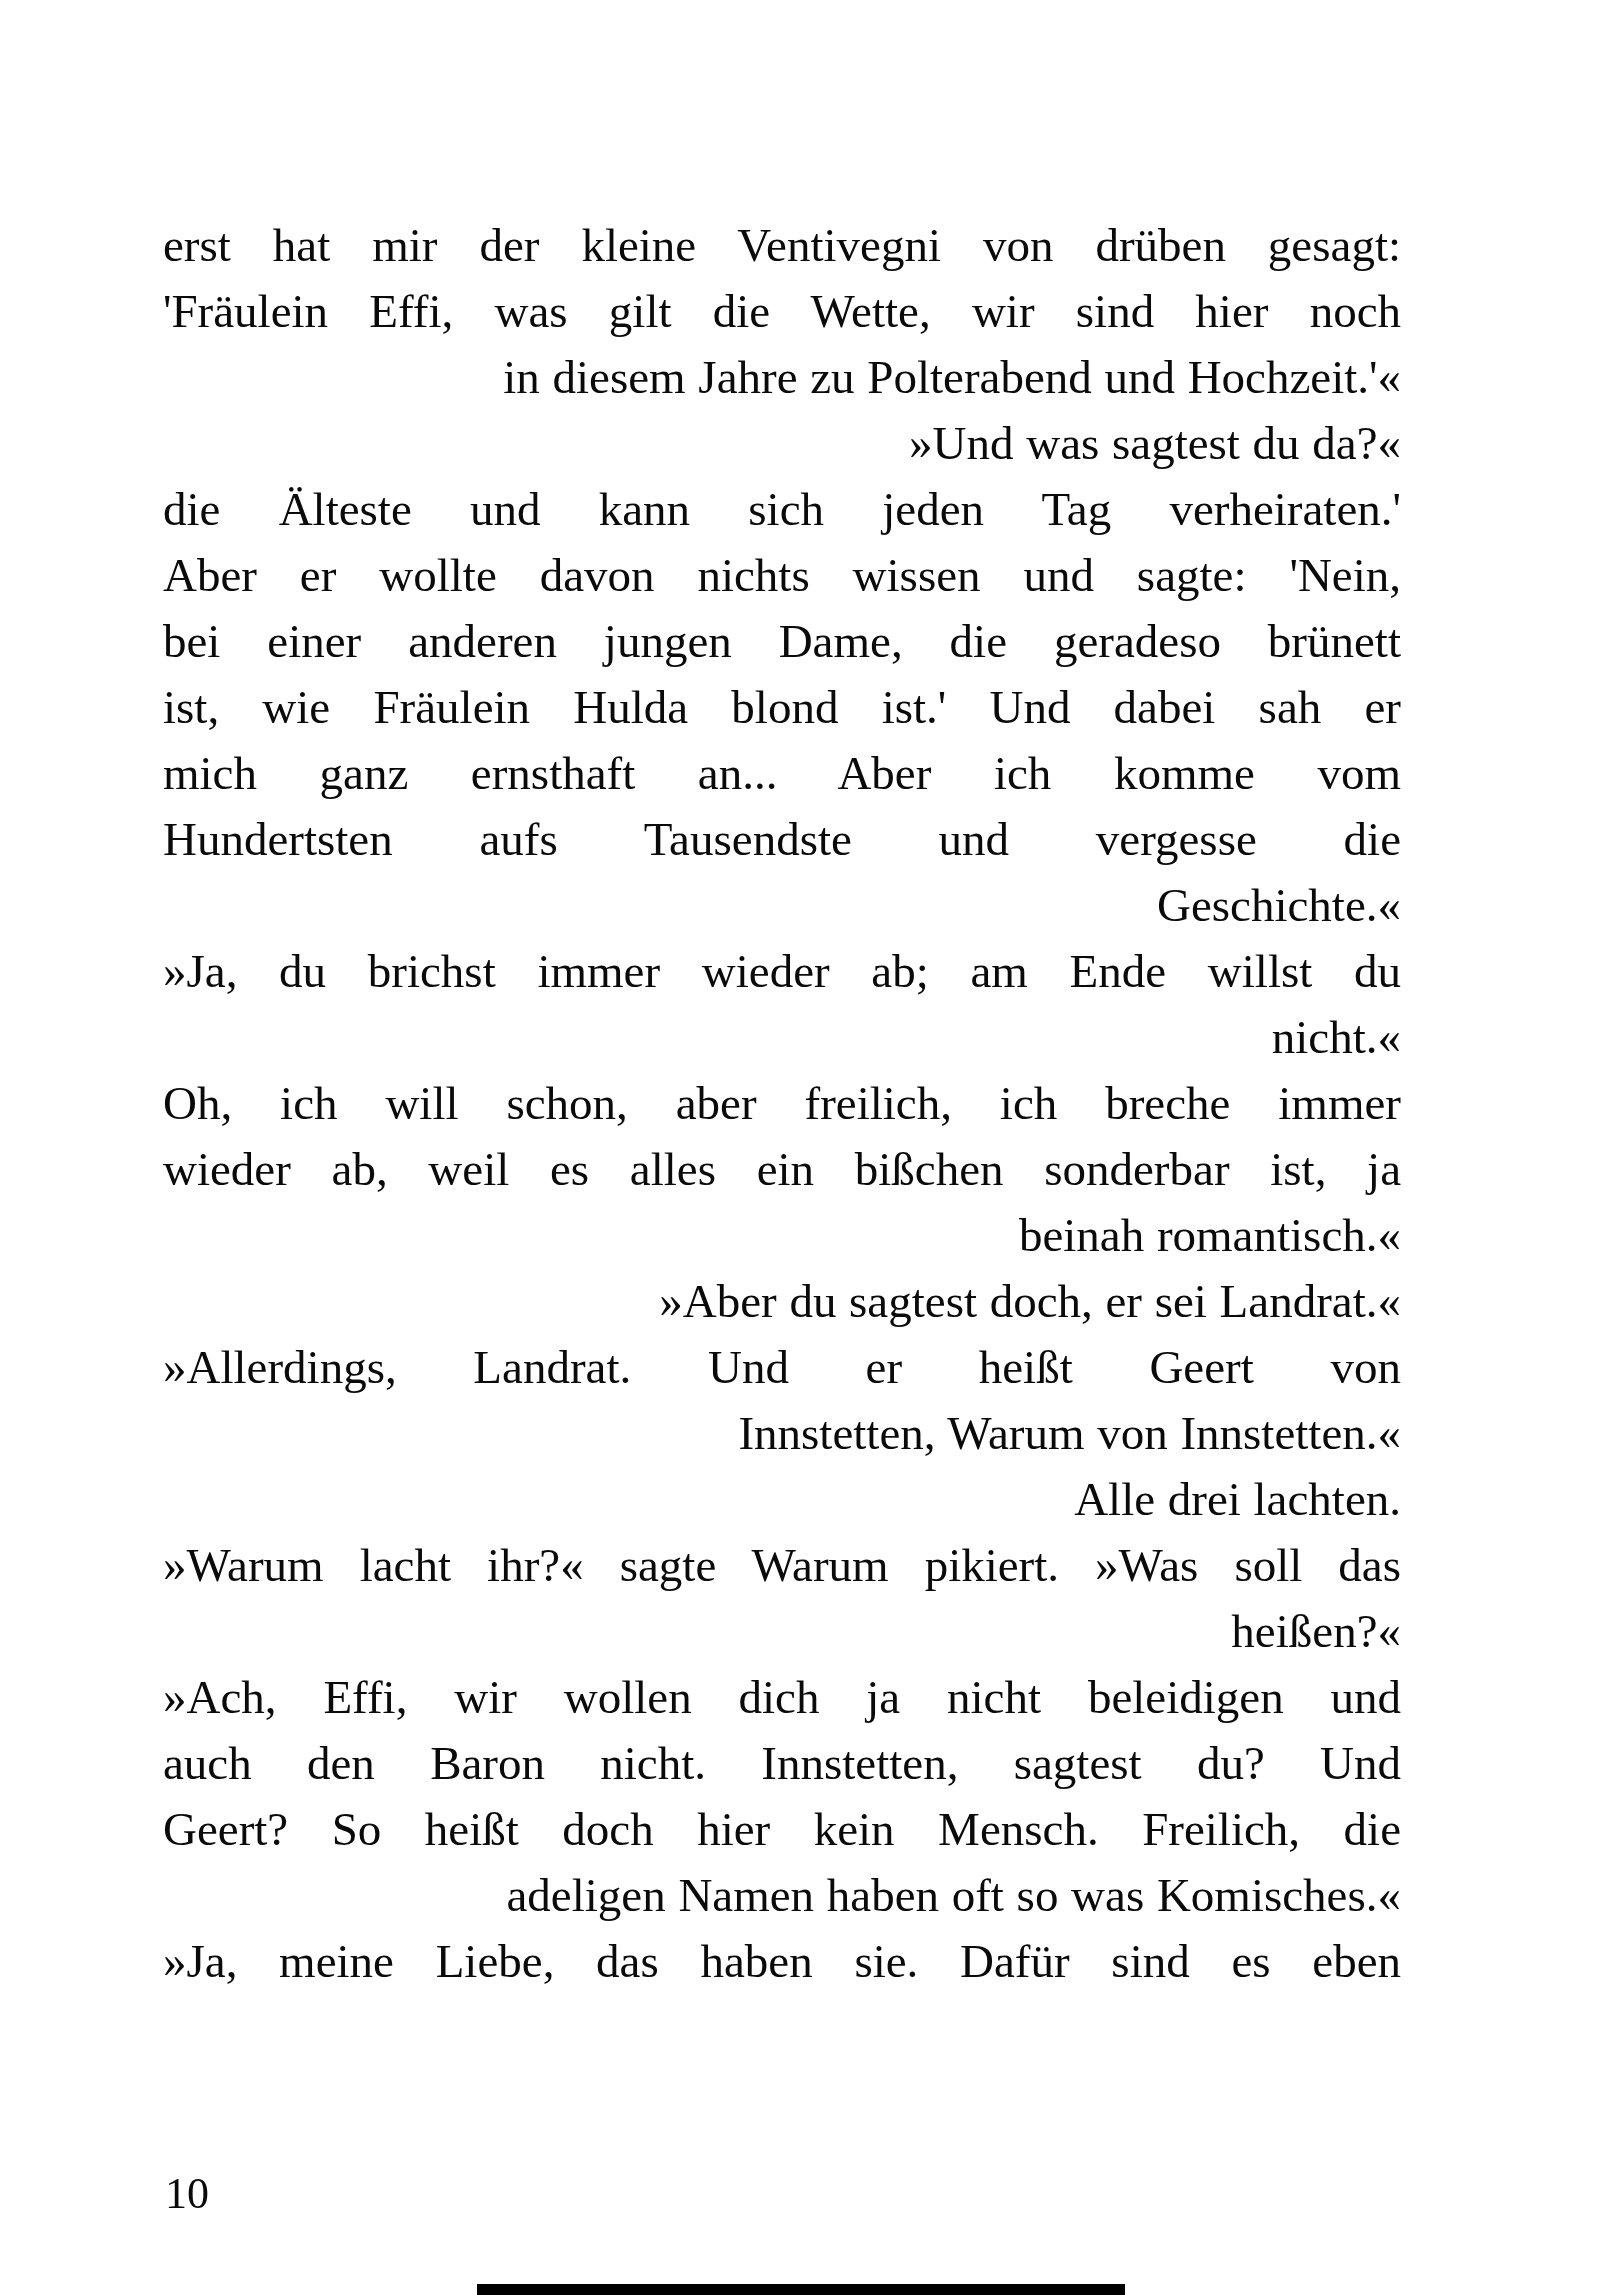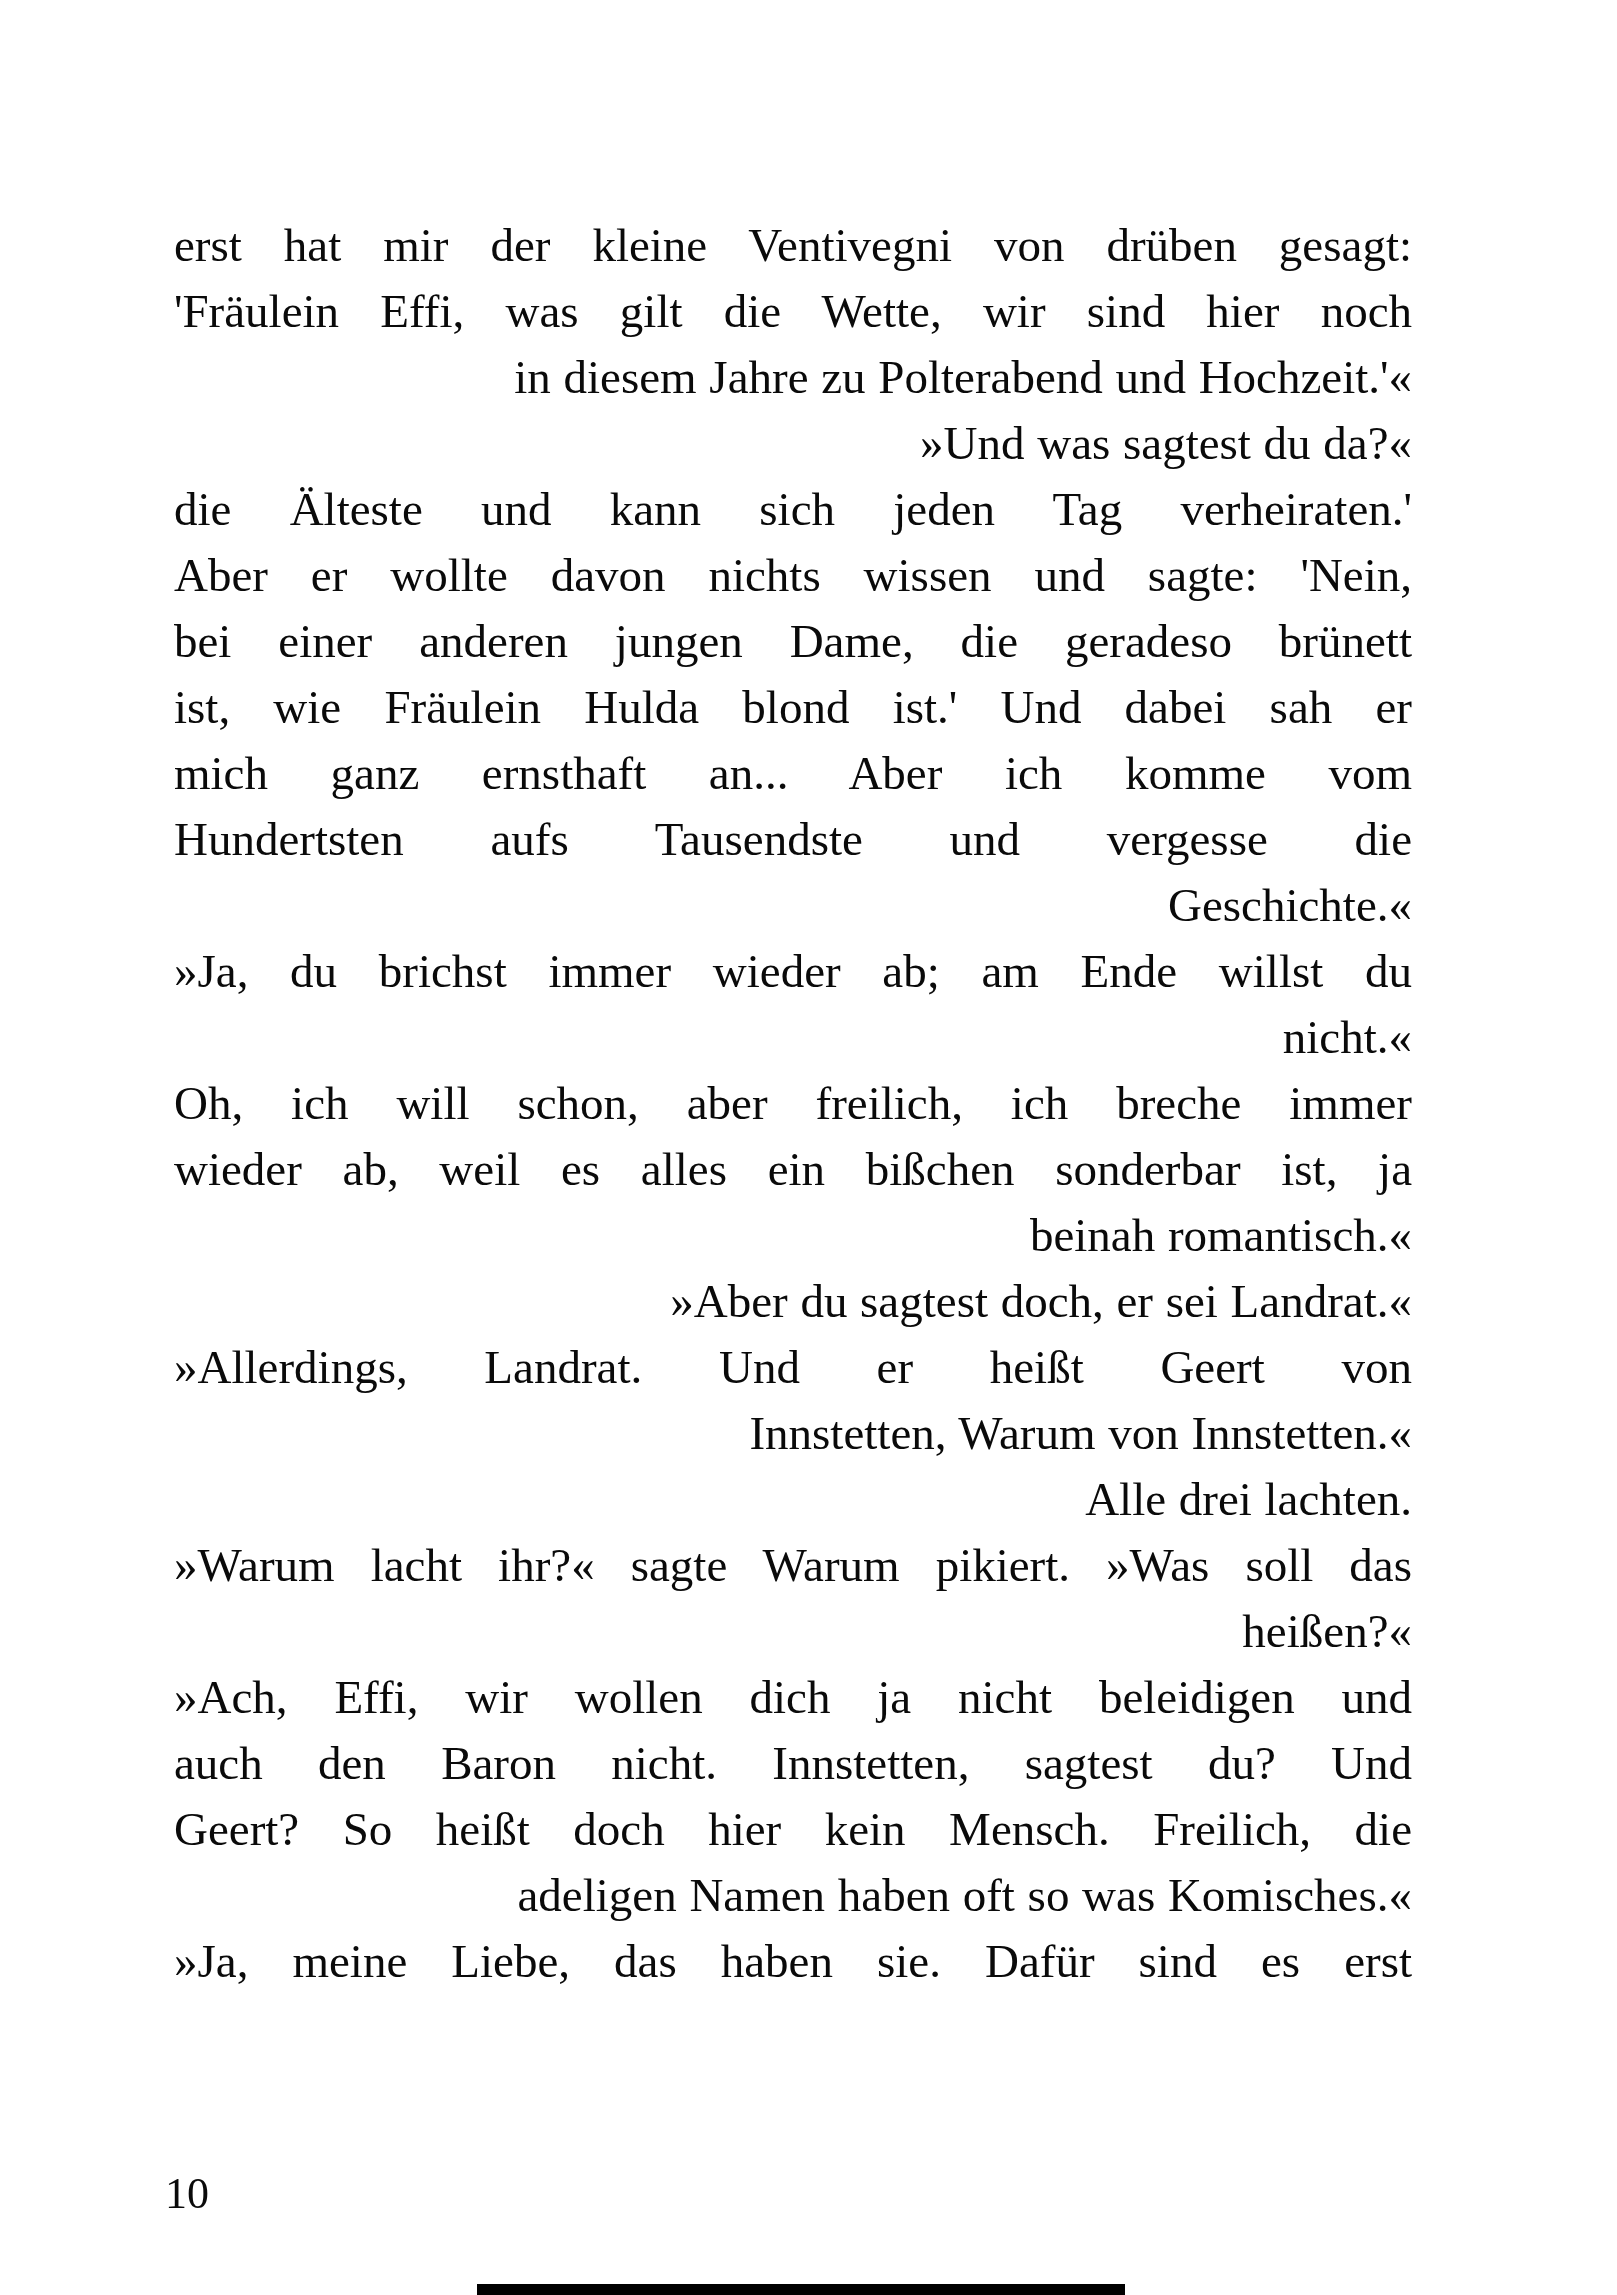--- a/index.html
+++ b/index.html
@@ -10,21 +10,21 @@
     width: 1618px;
     height: 2295px;
     background: #ffffff;
     position: relative;
     overflow: hidden;
     font-family: "Liberation Serif", "DejaVu Serif", serif;
     color: #0a0a0a;
   }
   .text-block {
     position: absolute;
-    left: 174px;
+    left: 163px;
     top: 212px;
     width: 1238px;
     font-size: 47px;
     line-height: 66px;
   }
   .line {
     width: 100%;
     word-spacing: 0.02em;
   }
   .line.j {
@@ -75,19 +75,19 @@
   <div class="line l">»Aber du sagtest doch, er sei Landrat.«</div>
   <div class="line j">»Allerdings, Landrat. Und er heißt Geert von</div>
   <div class="line l">Innstetten, Warum von Innstetten.«</div>
   <div class="line l">Alle drei lachten.</div>
   <div class="line j">»Warum lacht ihr?« sagte Warum pikiert. »Was soll das</div>
   <div class="line l">heißen?«</div>
   <div class="line j">»Ach, Effi, wir wollen dich ja nicht beleidigen und</div>
   <div class="line j">auch den Baron nicht. Innstetten, sagtest du? Und</div>
   <div class="line j">Geert? So heißt doch hier kein Mensch. Freilich, die</div>
   <div class="line l">adeligen Namen haben oft so was Komisches.«</div>
-  <div class="line j">»Ja, meine Liebe, das haben sie. Dafür sind es erst</div>
+  <div class="line j">»Ja, meine Liebe, das haben sie. Dafür sind es eben</div>
 </div>
 
 <div class="page-number">10</div>
 
 <div class="bottom-bar"></div>
 
 
 </body></html>

